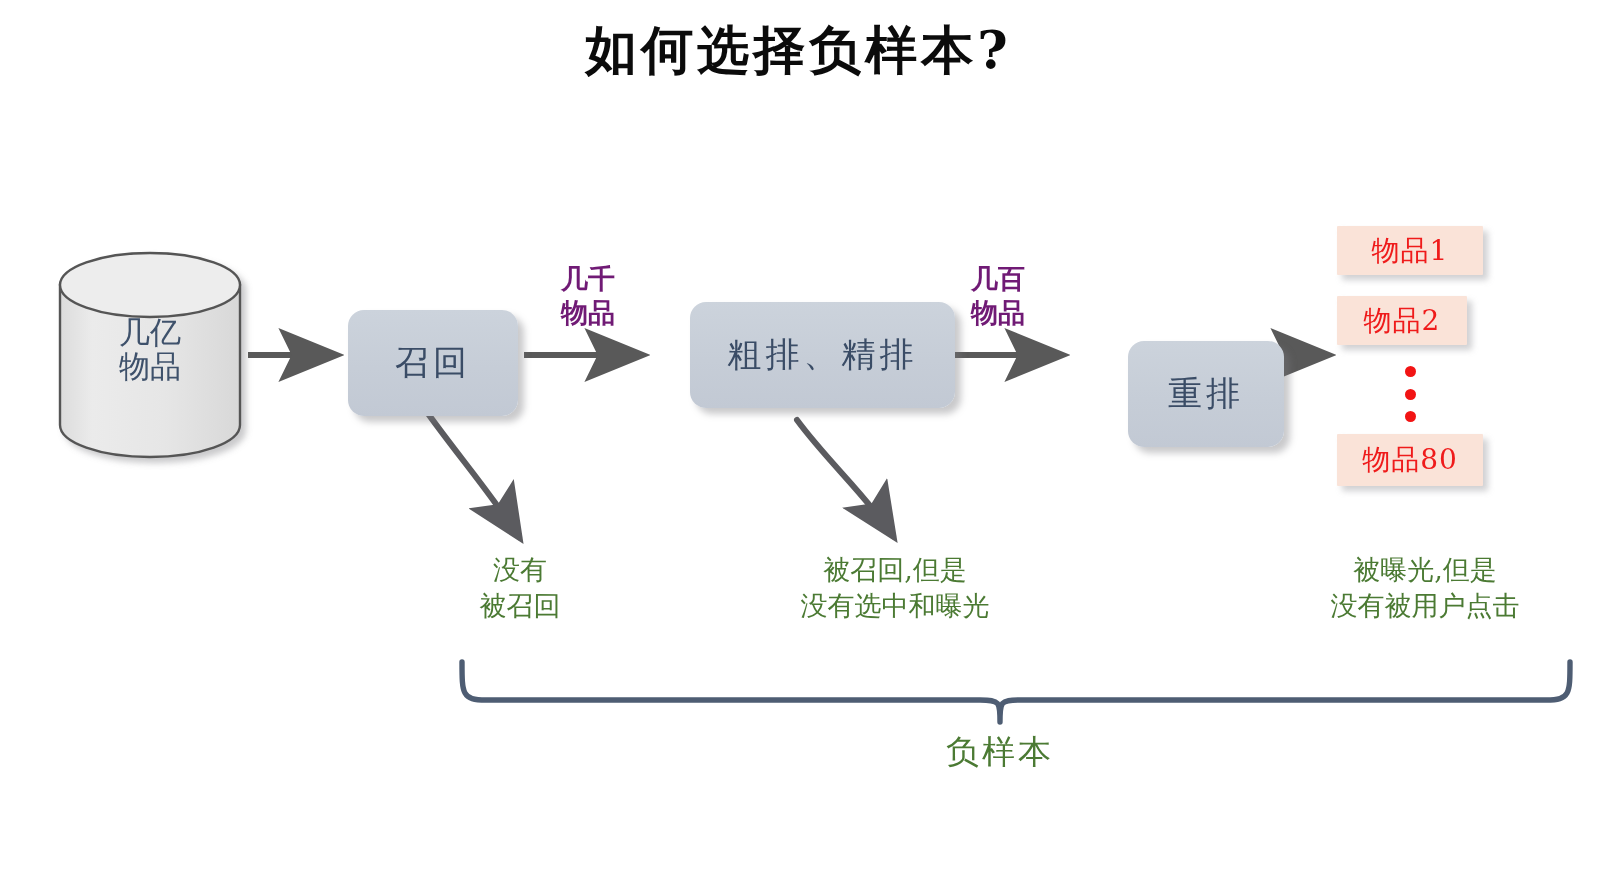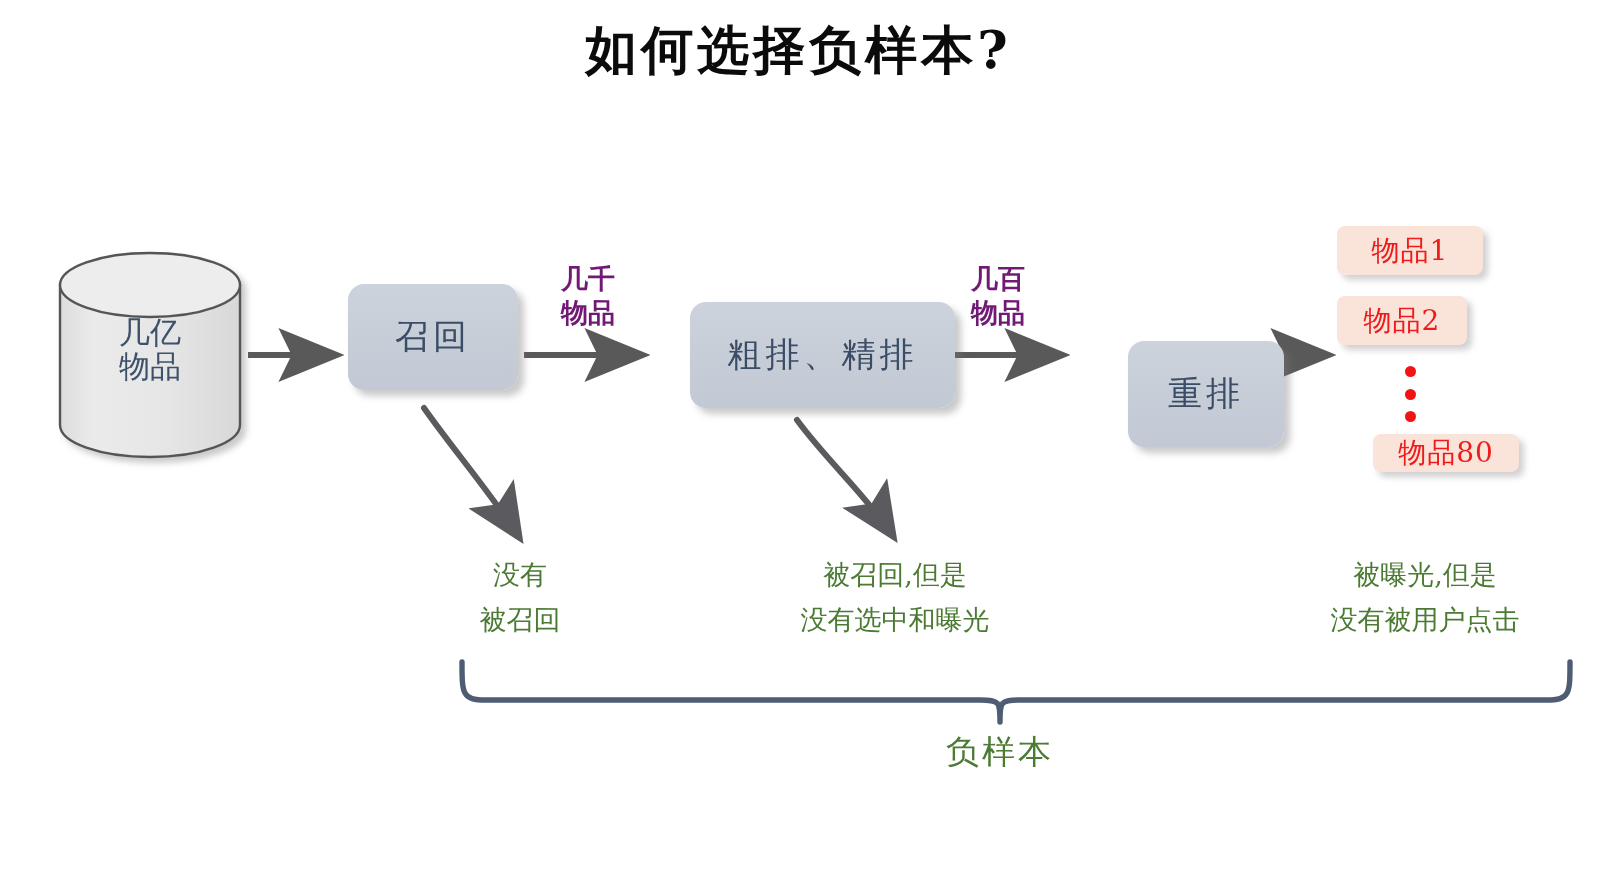--- a/index.html
+++ b/index.html
@@ -62,21 +62,21 @@
     border-radius: 16px;
     box-shadow: 6px 6px 7px rgba(120,120,125,0.40);
     display: flex;
     align-items: center;
     justify-content: center;
     color: #3a4c66;
     font-size: 34px;
     letter-spacing: 4px;
     font-family: "DejaVu Serif", "Liberation Serif", serif;
   }
-  .box-recall   { left: 348px;  top: 284px; width: 170px; height: 106px; }
+  .box-recall   { left: 348px;  top: 310px; width: 170px; height: 106px; }
   .box-rank     { left: 655px;  top: 302px; width: 265px; height: 106px; margin-left: 35px; }
   .box-rerank   { left: 1128px; top: 302px; width: 156px; height: 106px; margin-top: 39px; }
 
   
   .count-label {
     position: absolute;
     text-align: center;
     color: #701a75;
     font-size: 27px;
     line-height: 34px;
@@ -84,33 +84,33 @@
     white-space: pre-line;
     font-weight: 600;
   }
   .count-1 { left: 528px; top: 262px; width: 120px; }
   .count-2 { left: 938px; top: 262px; width: 120px; }
 
   
   .item-chip {
     position: absolute;
     background: #fae3d8;
-    border-radius: 8px;
+    border-radius: 1px;
     box-shadow: 5px 5px 6px rgba(140,140,145,0.40);
     display: flex;
     align-items: center;
     justify-content: center;
     color: #ef1b1b;
     font-size: 28px;
     letter-spacing: 1px;
     font-family: "DejaVu Serif", "Liberation Serif", serif;
   }
   .chip-0 { left: 1337px; top: 226px; width: 146px; height: 49px; }
   .chip-1 { left: 1337px; top: 296px; width: 130px; height: 49px; }
-  .chip-2 { left: 1337px; top: 434px; width: 146px; height: 38px; margin-left: 36px; }
+  .chip-2 { left: 1337px; top: 434px; width: 146px; height: 52px; }
 
   .vdots {
     position: absolute;
     left: 1395px;
     top: 366px;
     width: 30px;
     height: 56px;
     display: flex;
     flex-direction: column;
     justify-content: space-between;
@@ -122,21 +122,21 @@
     border-radius: 50%;
     background: #f21414;
   }
 
   
   .note {
     position: absolute;
     text-align: center;
     color: #4b7a33;
     font-size: 27px;
-    line-height: 45px;
+    line-height: 36px;
     font-family: "DejaVu Serif", "Liberation Serif", serif;
     white-space: pre-line;
   }
   .note-1 { left: 400px;  top: 552px; width: 240px; }
   .note-2 { left: 735px;  top: 552px; width: 320px; }
   .note-3 { left: 1270px; top: 552px; width: 310px; }
 
   .brace-label {
     position: absolute;
     left: 880px;

